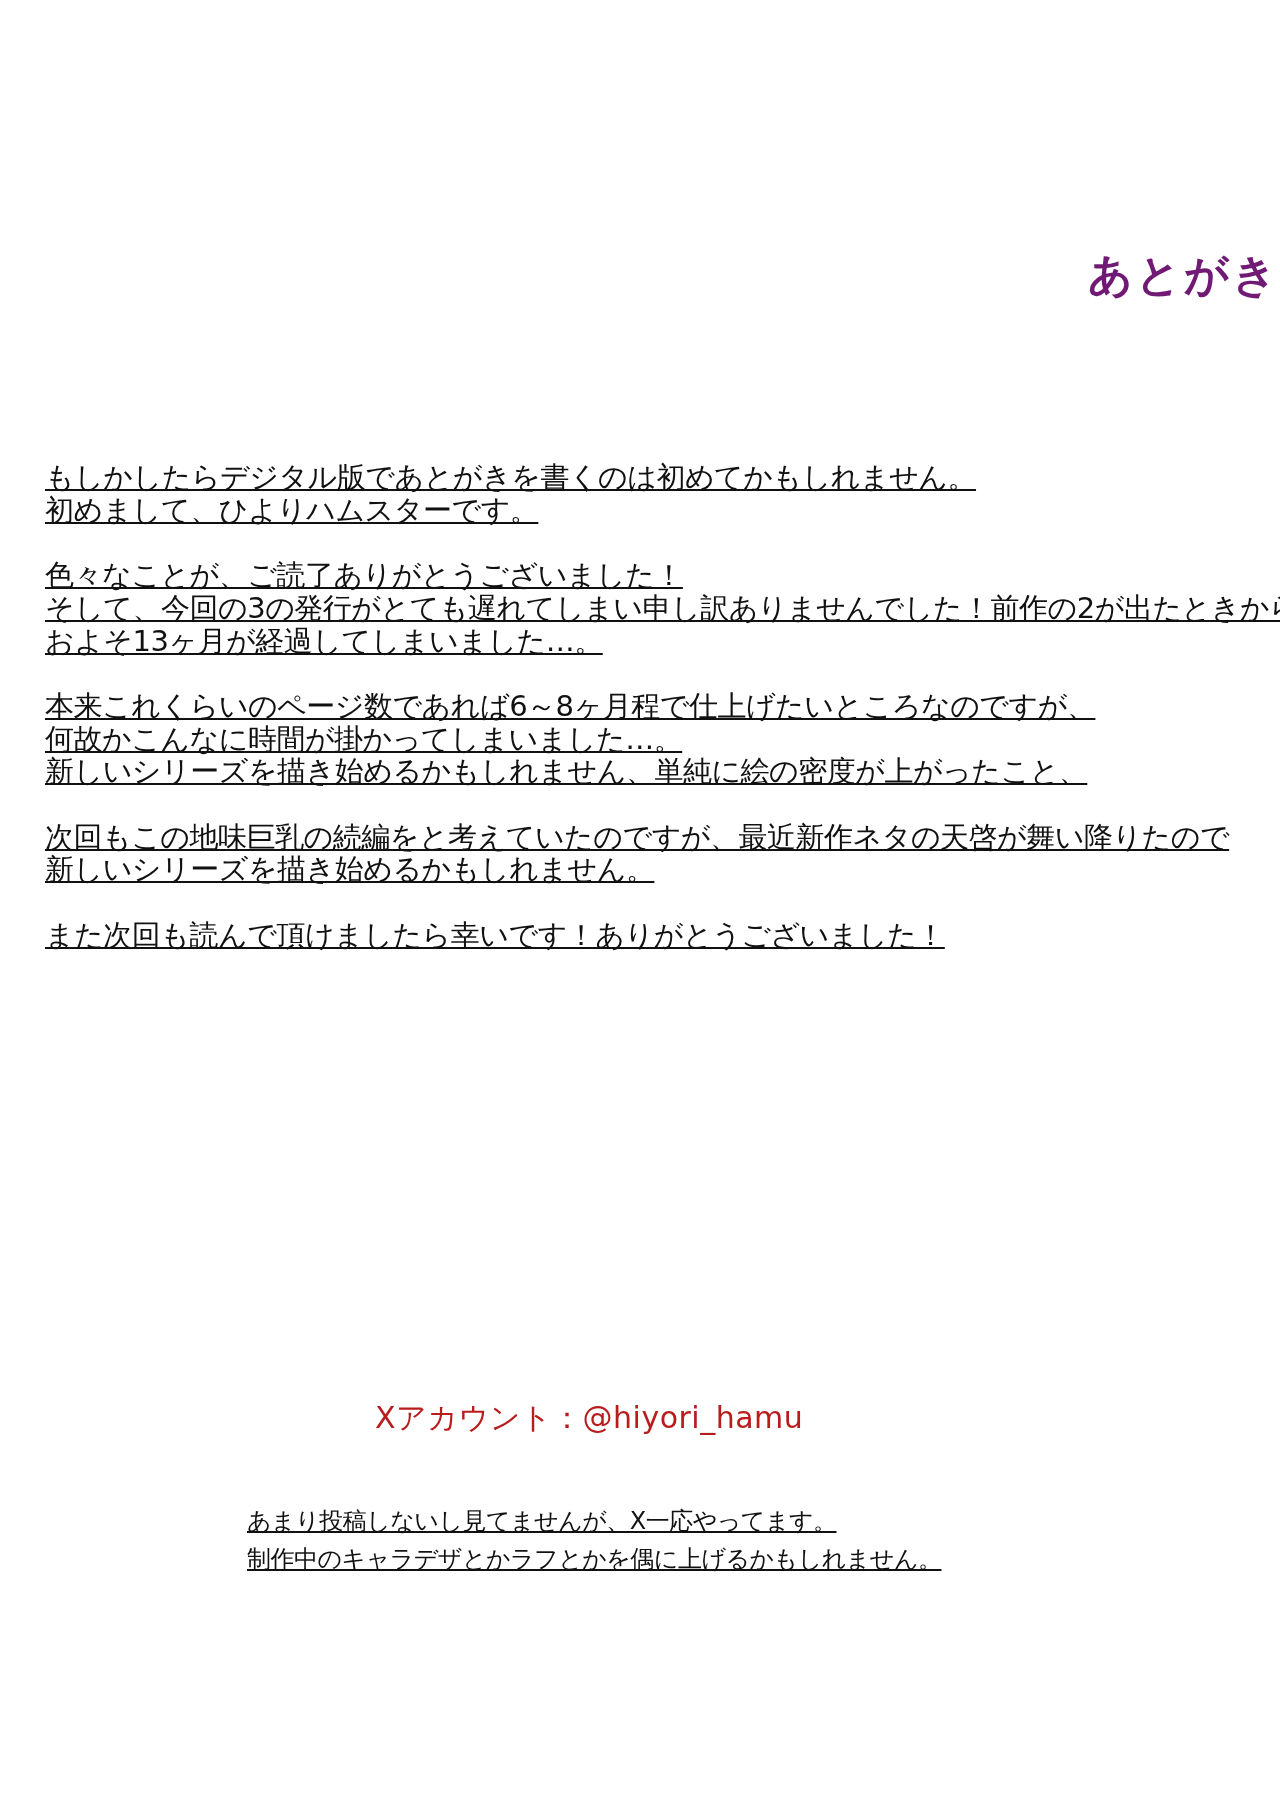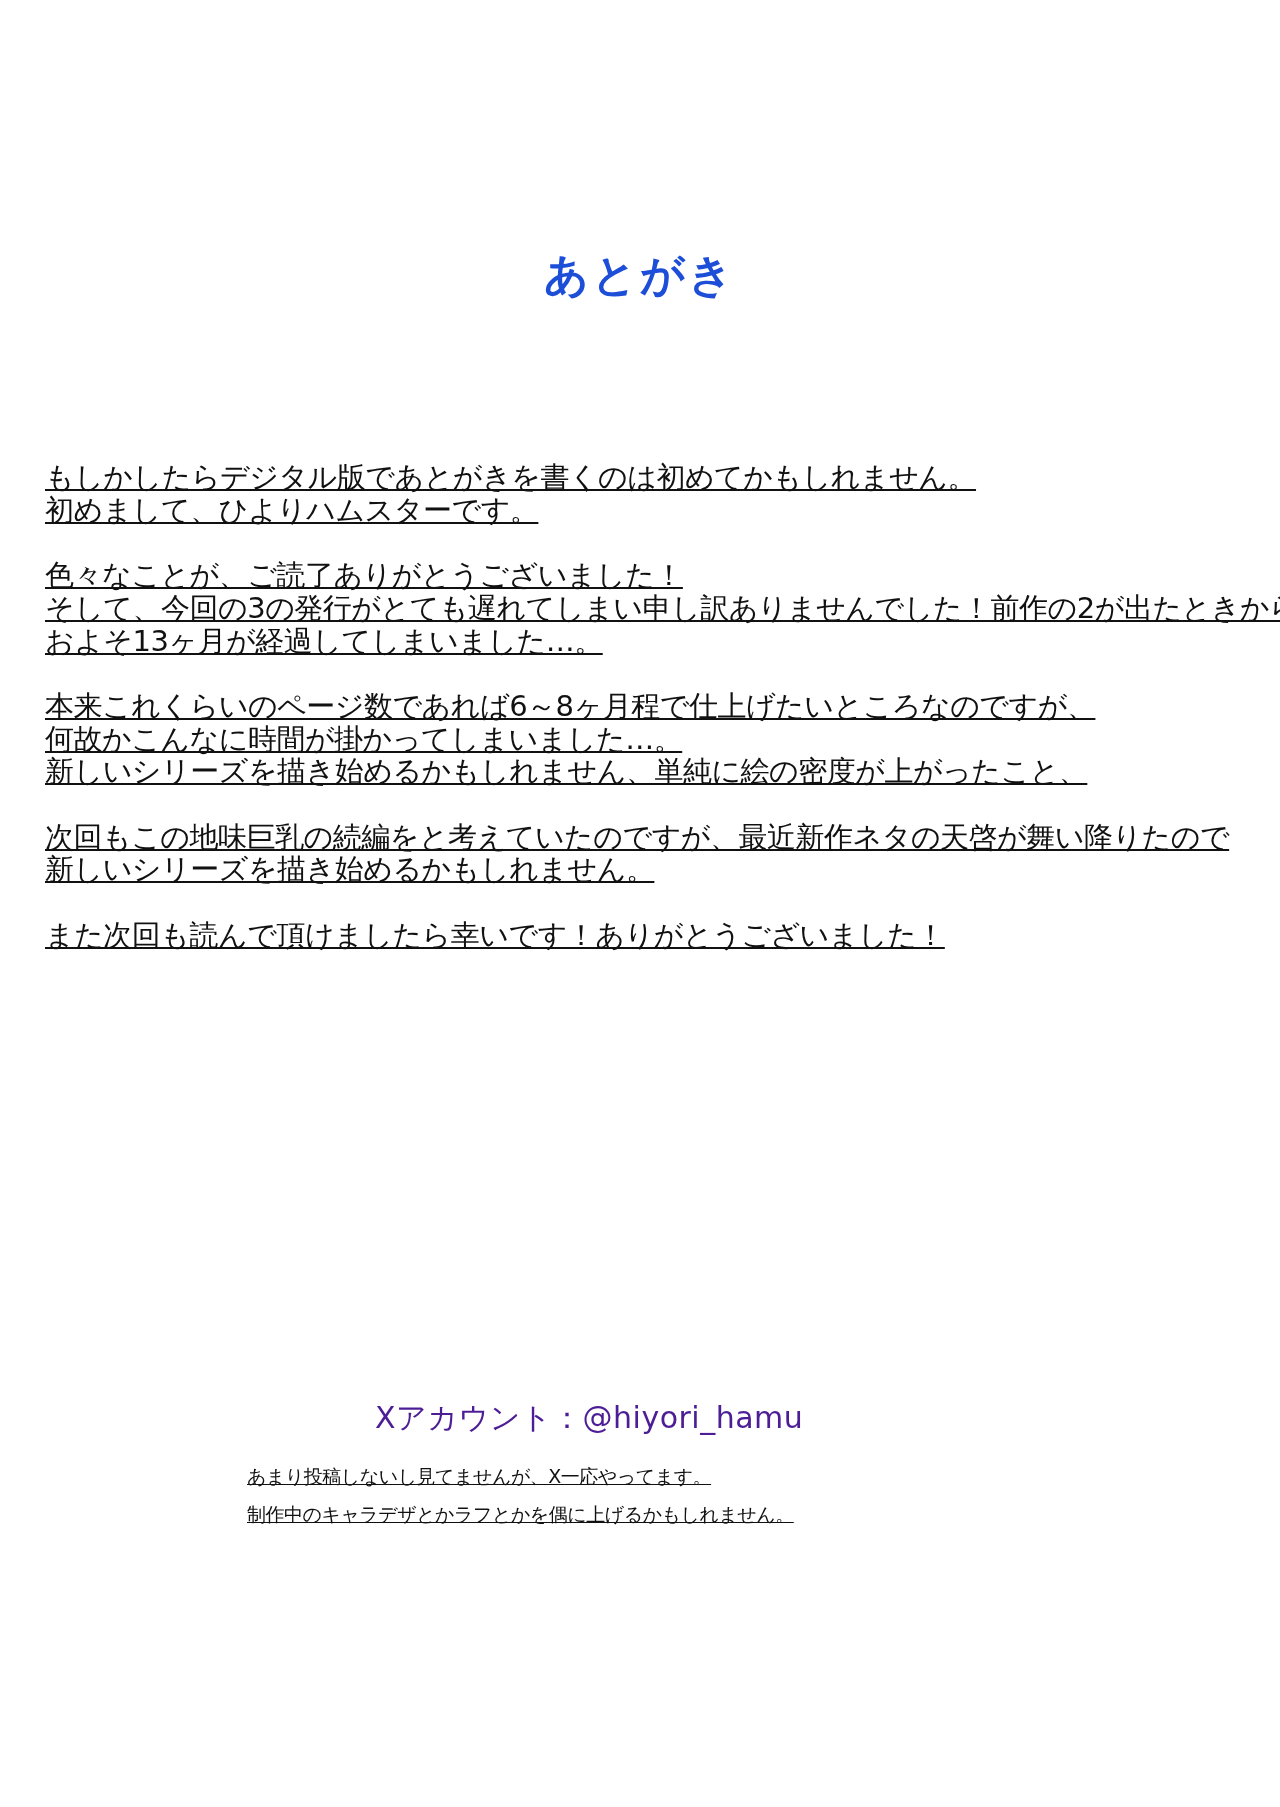--- a/index.html
+++ b/index.html
@@ -15,52 +15,52 @@
     width: 1280px;
     height: 1807px;
     background: #ffffff;
     overflow: hidden;
   }
   .title {
     position: absolute;
     top: 246px;
     left: 0;
     width: 100%;
-    text-align: center;
+    text-align: right;
     font-size: 44px;
     font-weight: 600;
     letter-spacing: 3px;
-    color: #1d4ed8;
+    color: #701a75;
   }
   .body-text {
     position: absolute;
     left: 45px;
     top: 461px;
     width: 1200px;
     font-size: 29px;
     line-height: 32.7px;
     letter-spacing: -0.5px;
     color: #111111;
   }
   .para { margin: 0 0 32.7px 0; }
   .line { display: block; white-space: nowrap; text-decoration: underline; }
   .x-account {
     position: absolute;
     left: 375px;
     top: 1398px;
     font-size: 30px;
     letter-spacing: 0.5px;
     white-space: nowrap;
-    color: #4c1d95;
+    color: #b91c1c;
   }
   .footer-note {
     position: absolute;
     left: 247px;
-    top: 1457px;
-    font-size: 19px;
+    top: 1502px;
+    font-size: 24px;
     line-height: 38px;
     letter-spacing: -0.5px;
     color: #111111;
   }
 </style>
 </head>
 <body>
 
 <div class="page">
 

